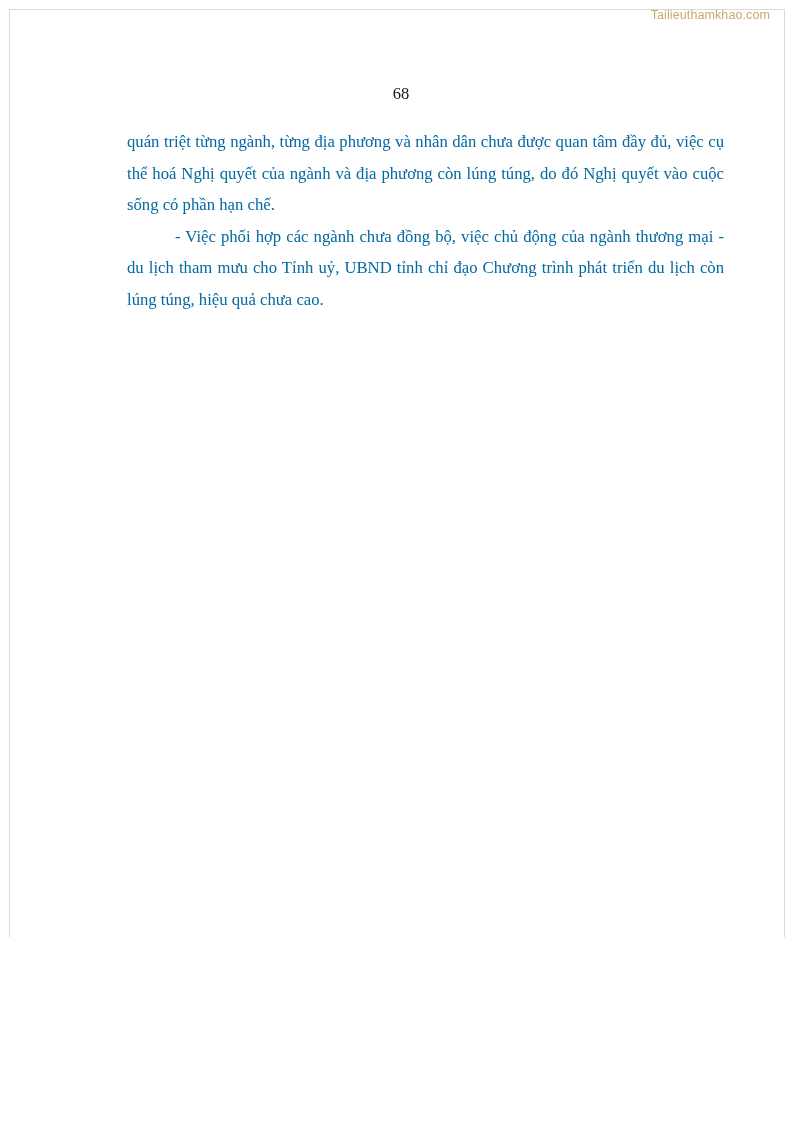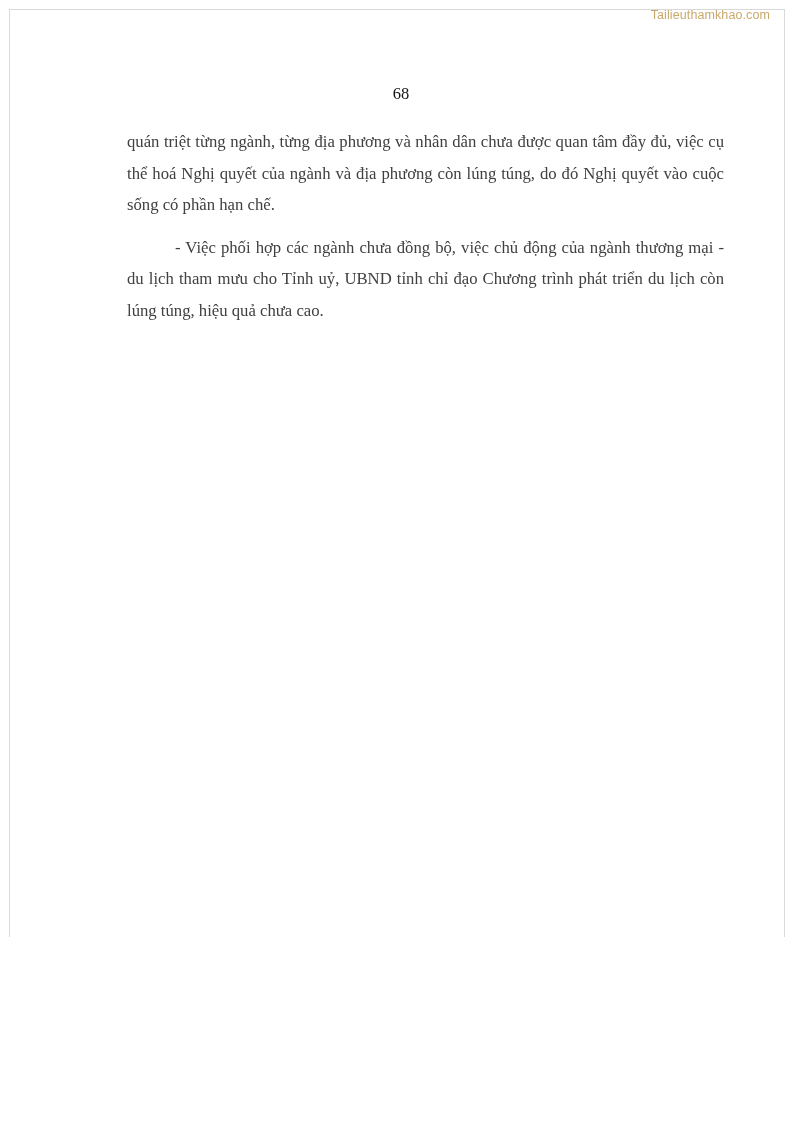--- a/index.html
+++ b/index.html
@@ -50,28 +50,28 @@
   .content {
     position: absolute;
     left: 127px;
     top: 126px;
     width: 597px;
   }
   p.body-text {
     margin: 0 0 0 0;
     font-size: 16.7px;
     line-height: 31.5px;
-    color: #404040;
+    color: #0369a1;
     text-align: justify;
     text-justify: inter-word;
     hyphens: none;
   }
   p.body-text.indented {
     text-indent: 48px;
-    margin-top: 11px;
+    margin-top: 0;
   }
 </style>
 </head>
 <body>
 
 <div class="page">
 
   <div class="page-border"></div>
 
   <div class="watermark">Tailieuthamkhao.com</div>

